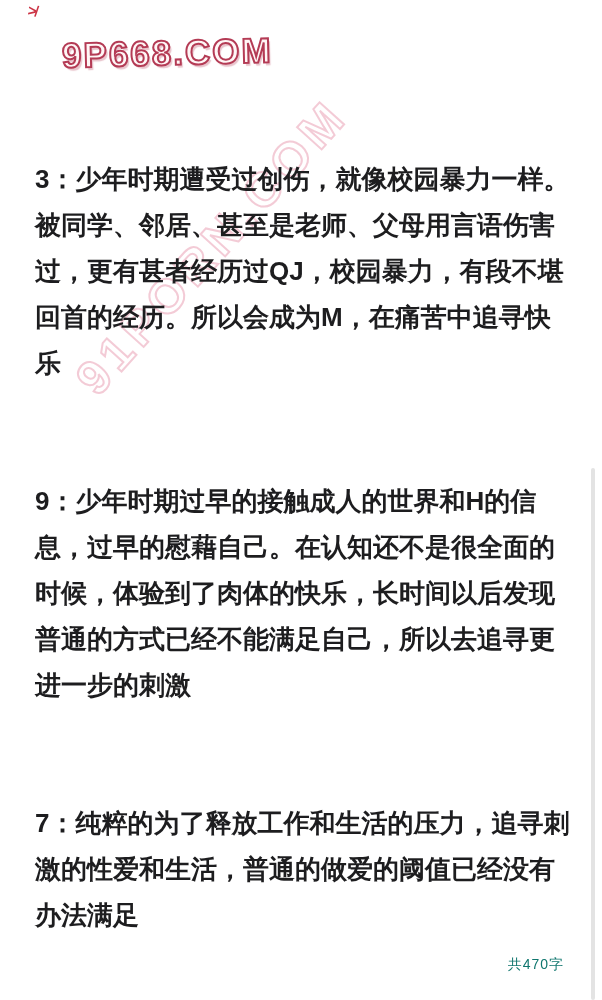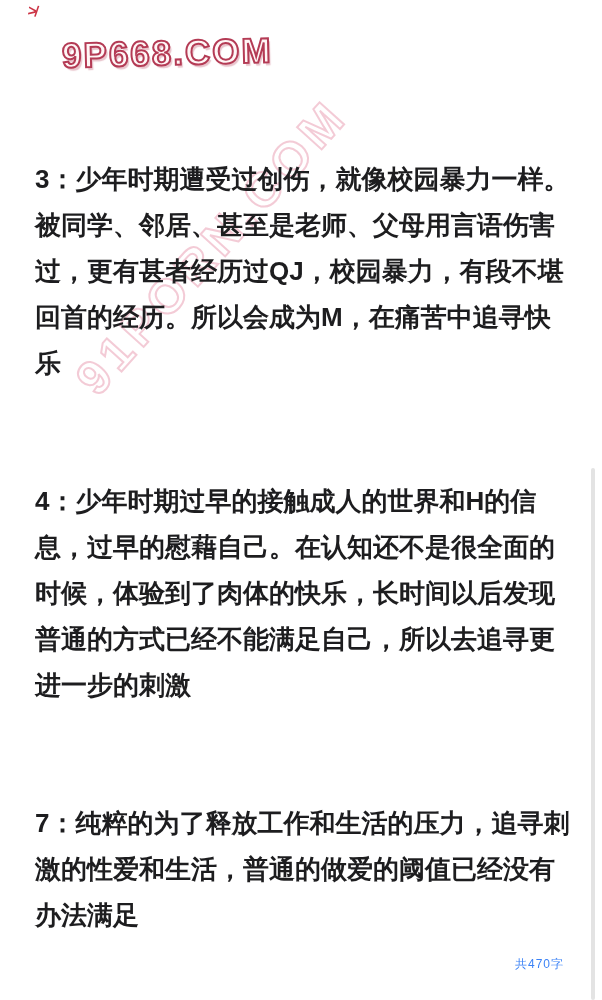--- a/index.html
+++ b/index.html
@@ -67,23 +67,23 @@
     white-space: pre-line;
   }
   .content p {
     margin: 0 0 46px 0;
     font-weight: bold;
   }
   .word-count {
     position: absolute;
     right: 38px;
     top: 956px;
-    font-size: 12px;
+    font-size: 14px;
     letter-spacing: 1px;
-    color: #3b82f6;
+    color: #0f766e;
   }
   .scrollbar-thumb {
     position: absolute;
     left: 591px;
     top: 468px;
     width: 4px;
     height: 532px;
     border-radius: 2px;
     background: #e3e3e3;
   }
@@ -98,21 +98,21 @@
   <div class="site-banner">9P668.COM</div>
 
   <div class="diagonal-watermark">91PORN.COM</div>
 
   <div class="content">
     <p>3：少年时期遭受过创伤，就像校园暴力一样。
 被同学、邻居、甚至是老师、父母用言语伤害
 过，更有甚者经历过QJ，校园暴力，有段不堪
 回首的经历。所以会成为M，在痛苦中追寻快
 乐</p>
-    <p>4：少年时期过早的接触成人的世界和H的信
+    <p>9：少年时期过早的接触成人的世界和H的信
 息，过早的慰藉自己。在认知还不是很全面的
 时候，体验到了肉体的快乐，长时间以后发现
 普通的方式已经不能满足自己，所以去追寻更
 进一步的刺激</p>
     <p>7：纯粹的为了释放工作和生活的压力，追寻刺
 激的性爱和生活，普通的做爱的阈值已经没有
 办法满足</p>
   </div>
 
   <div class="word-count">共470字</div>

